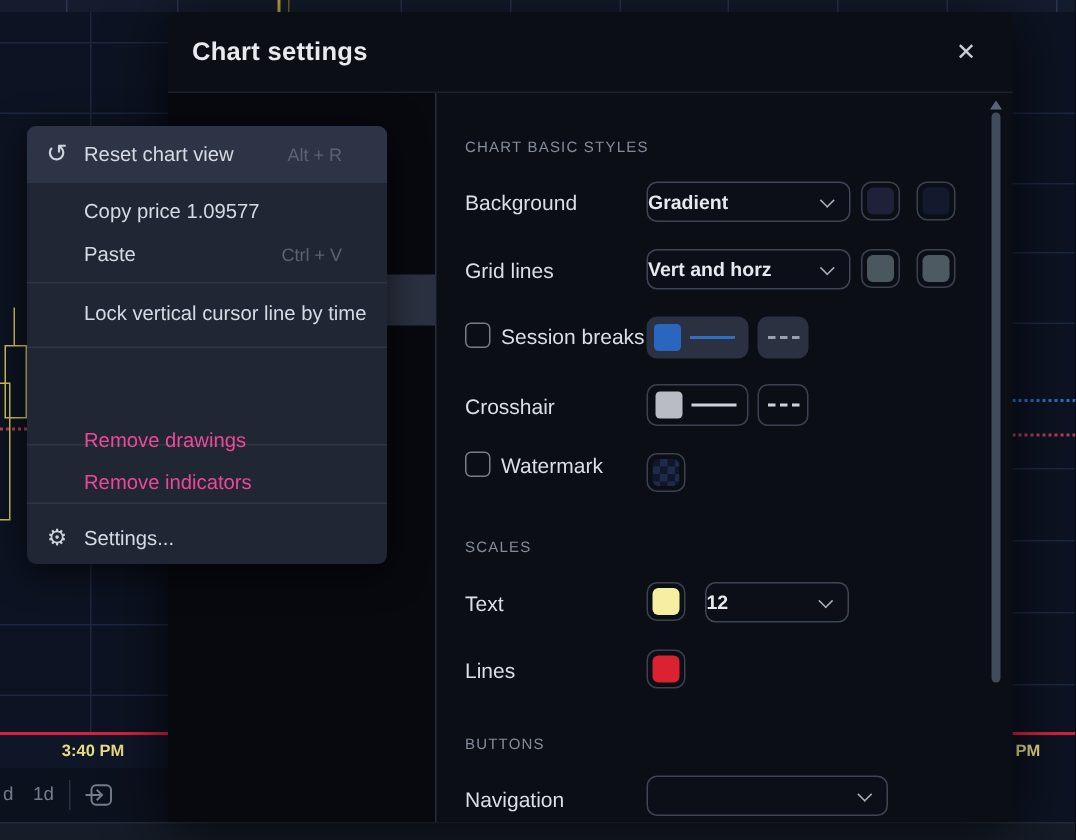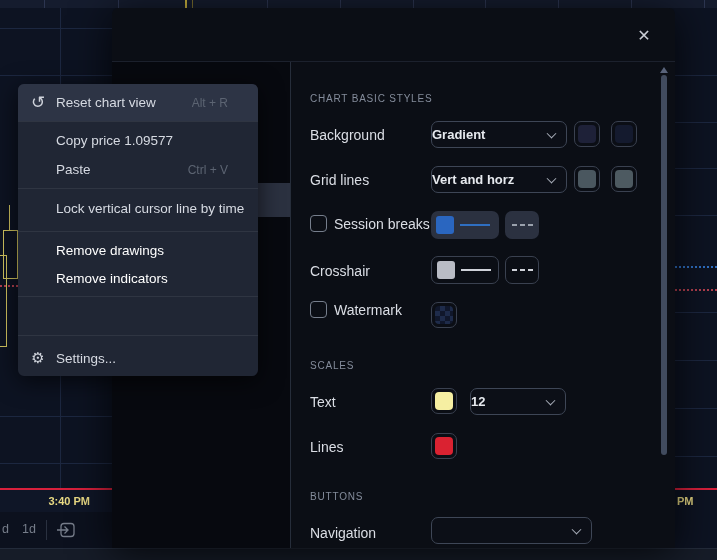--- a/index.html
+++ b/index.html
@@ -63,21 +63,21 @@
   .scroll-arrow{left:548px;top:59px;width:0;height:0;border-left:4px solid transparent;
     border-right:4px solid transparent;border-bottom:6px solid #59637a;}
 
   
   .menu{left:18px;top:84px;width:240px;height:292px;background:#202634;border-radius:6px;
     box-shadow:0 5px 24px rgba(0,0,0,.65);z-index:10;}
   .mi{position:absolute;left:0;width:240px;display:flex;align-items:center;box-sizing:border-box;
     color:#d6dae2;font-size:13.5px;font-weight:500;cursor:pointer;}
   .mi .mlabel{padding-left:38px;}
   .mi .mshort{margin-left:auto;padding-right:30px;font-size:12px;color:#5c6472;font-weight:400;}
-  .mi.disabled{color:#ffffff;cursor:default;}
+  .mi.disabled{color:#ec4899;cursor:default;margin-top:43px;}
   .mi .micon{position:absolute;left:10px;width:20px;text-align:center;color:#cfd3db;}
   .mdiv{position:absolute;left:0;width:240px;height:1px;background:rgba(255,255,255,.07);}
   .mi.highlight{background:#2d3445;border-radius:6px 6px 0 0;}
 </style>
 </head>
 <body>
 
 <div id="screen">
 
   <div class="abs topbar">
@@ -115,39 +115,40 @@
   <div class="abs dotline" style="left:675px;top:266px;width:42px;border-top:2px dotted #2f6fc2"></div>
   <div class="abs dotline" style="left:675px;top:289px;width:42px;border-top:2px dotted #b4404f"></div>
   <div class="abs gridh" style="left:675px;top:312px;width:42px"></div>
   <div class="abs gridh" style="left:675px;top:360px;width:42px"></div>
   <div class="abs gridh" style="left:675px;top:408px;width:42px"></div>
   <div class="abs gridh" style="left:675px;top:456px;width:42px"></div>
 
   <div class="abs priceline" style="left:0;top:488px;width:112px"></div>
   <div class="abs priceline" style="left:675px;top:488px;width:42px"></div>
   <div class="abs timeaxis">
-    <span class="abs timelabel" style="left:34px;top:5px;width:56px;text-align:right">3:40 PM</span>
+    <span class="abs timelabel" style="left:34px;top:5px;width:56px;text-align:center">3:40 PM</span>
   </div>
   <span class="abs timelabel" style="left:677px;top:495px">PM</span>
 
   <div class="abs btoolbar">
     <span class="abs btool-item" style="left:2px">d</span>
     <span class="abs btool-item" style="left:22px">1d</span>
     <div class="abs btool-div" style="left:46px"></div>
     <span class="abs" style="left:56px;top:8px">
       <svg width="20" height="20" viewBox="0 0 20 20">
         <rect x="5" y="3.5" width="13" height="13" rx="3" fill="none" stroke="#767d8a" stroke-width="1.3"></rect>
         <path d="M1 10 h10 M8.5 6.5 L12 10 L8.5 13.5" fill="none" stroke="#767d8a" stroke-width="1.3"></path>
       </svg>
     </span>
   </div>
   <div class="abs bstrip"></div>
 
   <div class="abs dialog">
     <div class="abs dlg-header">
+      <span class="abs dlg-title">Chart settings</span>
       <span class="abs dlg-close">✕</span>
     </div>
 
     <div class="abs dlg-left">
       <div class="abs tab-selected"></div>
     </div>
 
     <span class="abs sec-label" style="left:198px;top:85px">CHART BASIC STYLES</span>
 
     <span class="abs row-label" style="left:198px;top:119px">Background</span>

